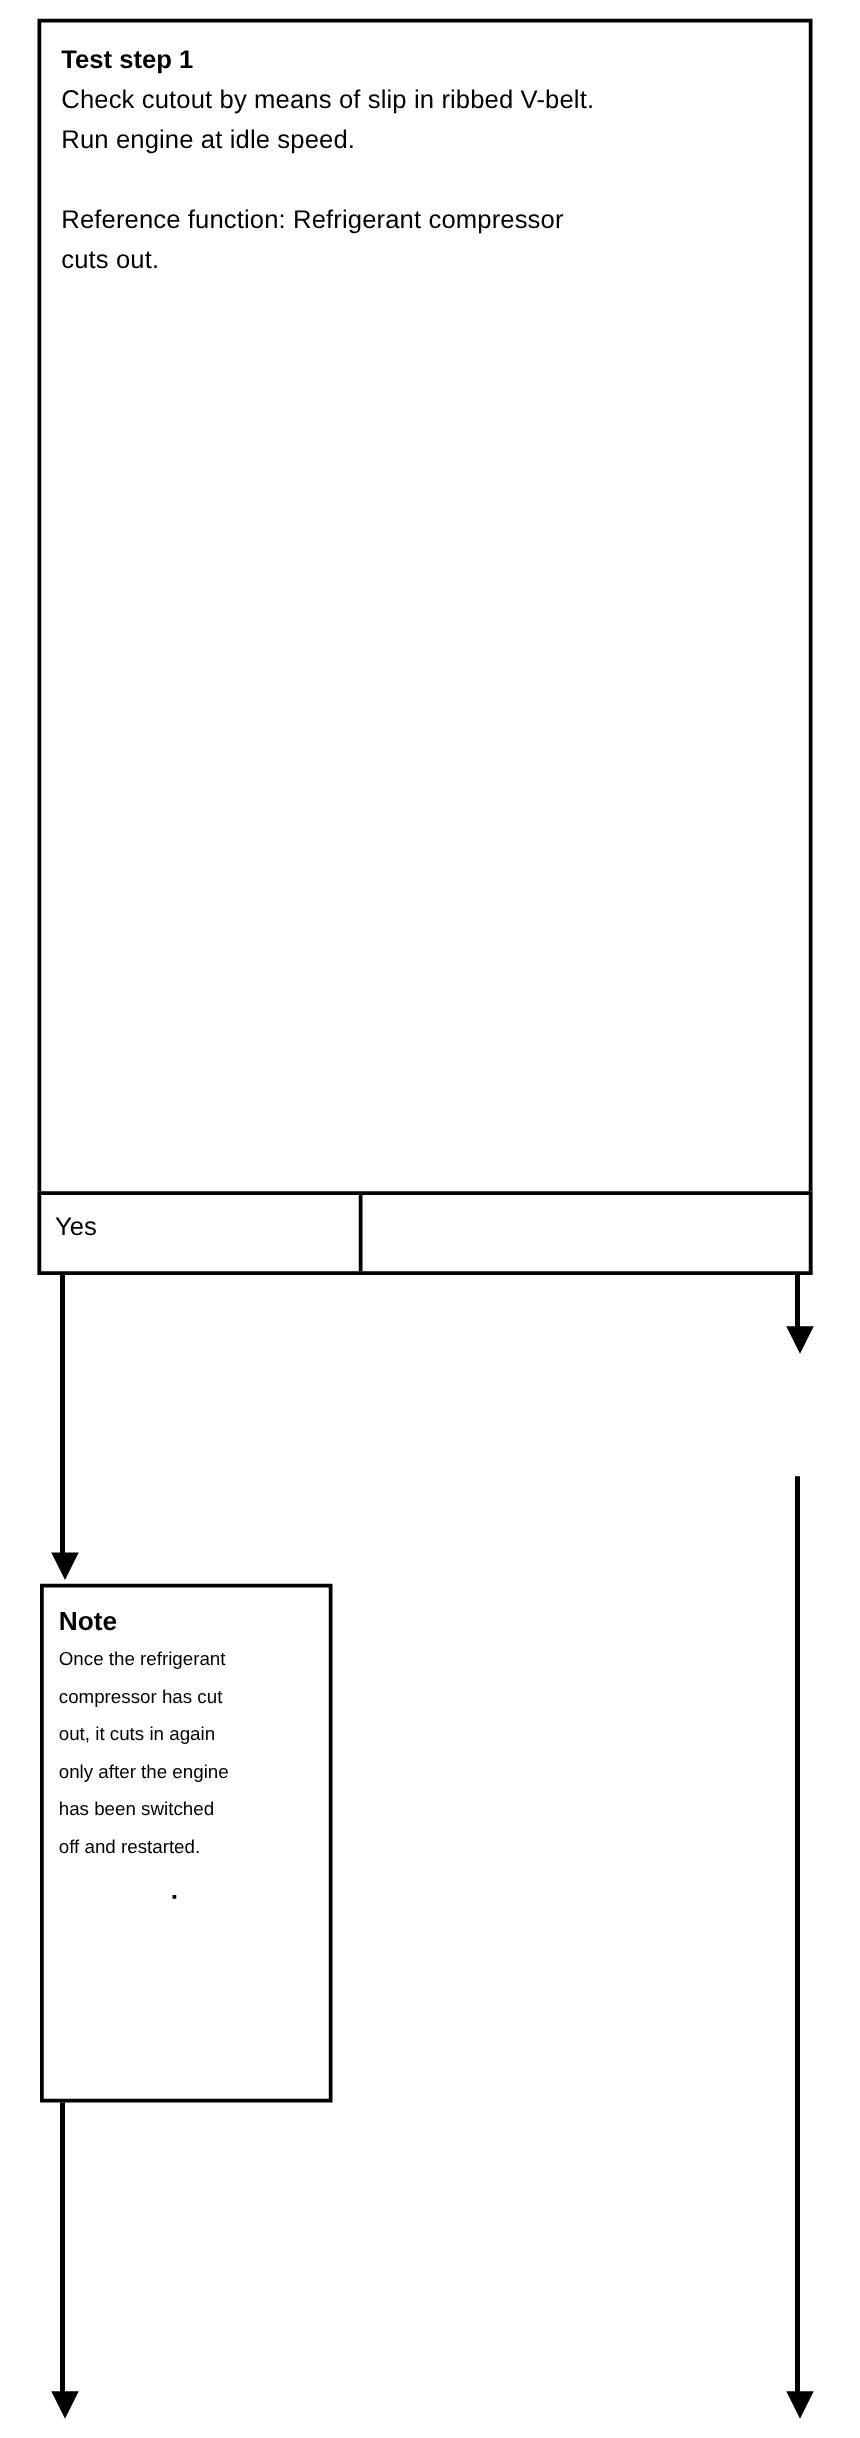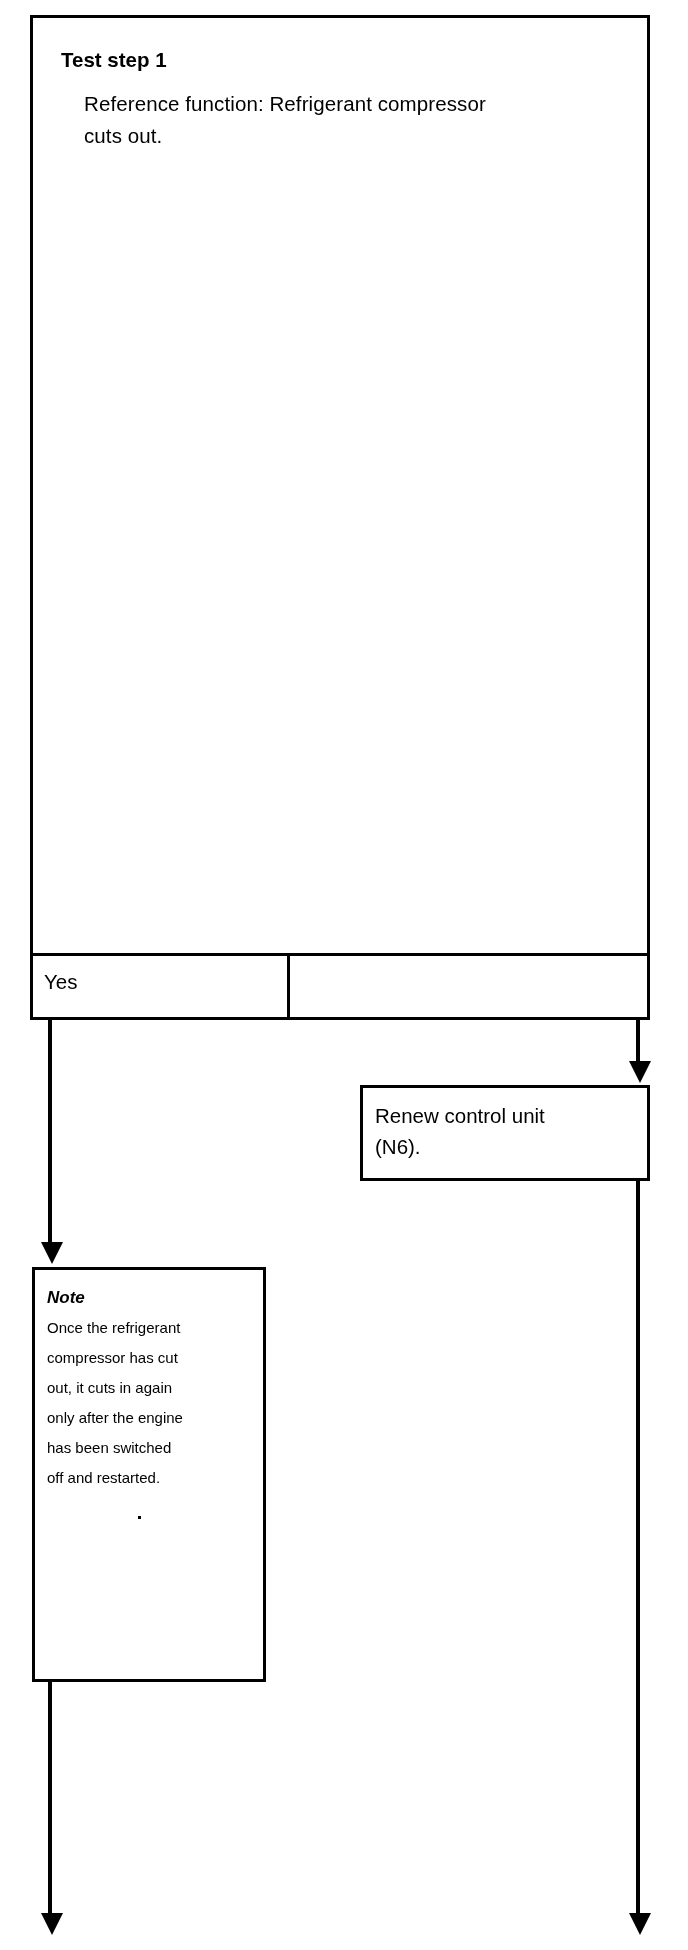--- a/index.html
+++ b/index.html
@@ -37,26 +37,26 @@
   .main-body {
     padding: 14px 16px 0 16px;
   }
   .para {
     font-size: 20.5px;
     line-height: 32px;
     letter-spacing: 0.1px;
     margin: 0 0 32px 0;
     white-space: pre-line;
   }
-  .para:last-child { margin-bottom: 0; margin-left: 35px; }
+  .para:last-child { margin-bottom: 0; }
   .bold-head {
     font-weight: bold;
     font-size: 20.5px;
     line-height: 32px;
-    margin: 12px;
+    margin: 0;
   }
 
   
   #answer-strip {
     position: absolute;
     left: 30px;
     top: 953px;
     width: 620px;
     height: 67px;
     box-sizing: border-box;
@@ -98,24 +98,23 @@
     left: 32px;
     top: 1267px;
     width: 234px;
     height: 415px;
   }
   .note-body {
     padding: 13px 12px 0 12px;
   }
   .note-title {
     font-weight: bold;
-    font-size: 17px;
+    font-size: 21px;
     line-height: 30px;
     margin: 0;
-    font-style: italic;
   }
   .note-text {
     font-size: 15px;
     line-height: 30px;
     margin: 0;
     white-space: pre-line;
   }
   .note-speck {
     position: absolute;
     left: 138px;
@@ -154,39 +153,37 @@
   #renew-out-arrow{left: 629px; top: 1913px; }
 </style>
 </head>
 <body>
 
 <div id="canvas">
 
   <div class="box" id="main-box">
     <div class="main-body">
       <div class="bold-head">Test step 1</div>
+      <p class="para">Check cutout by means of slip in ribbed V-belt.
+Run engine at idle speed.</p>
       <p class="para">Reference function: Refrigerant compressor
 cuts out.</p>
     </div>
   </div>
 
   <div id="answer-strip">
     <div class="answer-cell" id="answer-yes">Yes</div>
   </div>
 
   <div class="vline" id="yes-line"></div>
   <div class="arrowhead" id="yes-arrow"></div>
 
   <div class="vline" id="no-line"></div>
   <div class="arrowhead" id="no-arrow"></div>
 
-  <div class="box" id="renew-box">
-    <div class="renew-body">Renew control unit
-(N6).</div>
-  </div>
 
   <div class="box" id="note-box">
     <div class="note-body">
       <div class="note-title">Note</div>
       <div class="note-text">Once the refrigerant
 compressor has cut
 out, it cuts in again
 only after the engine
 has been switched
 off and restarted.</div>

